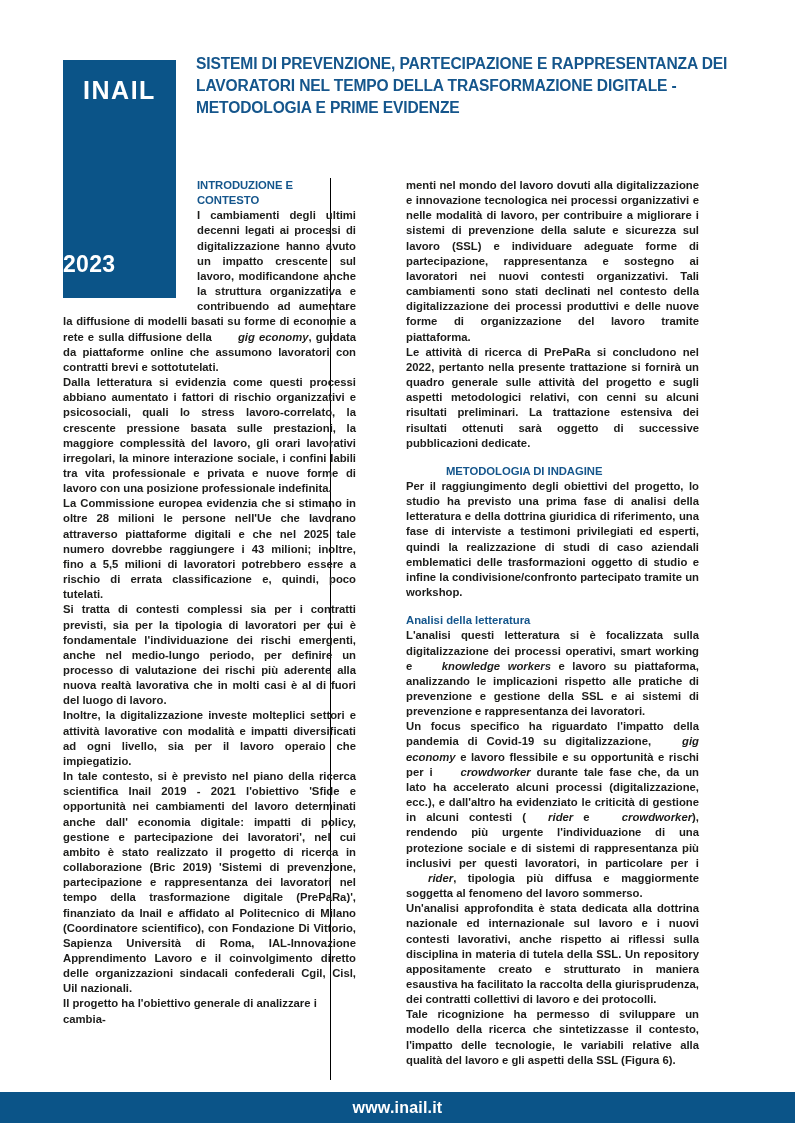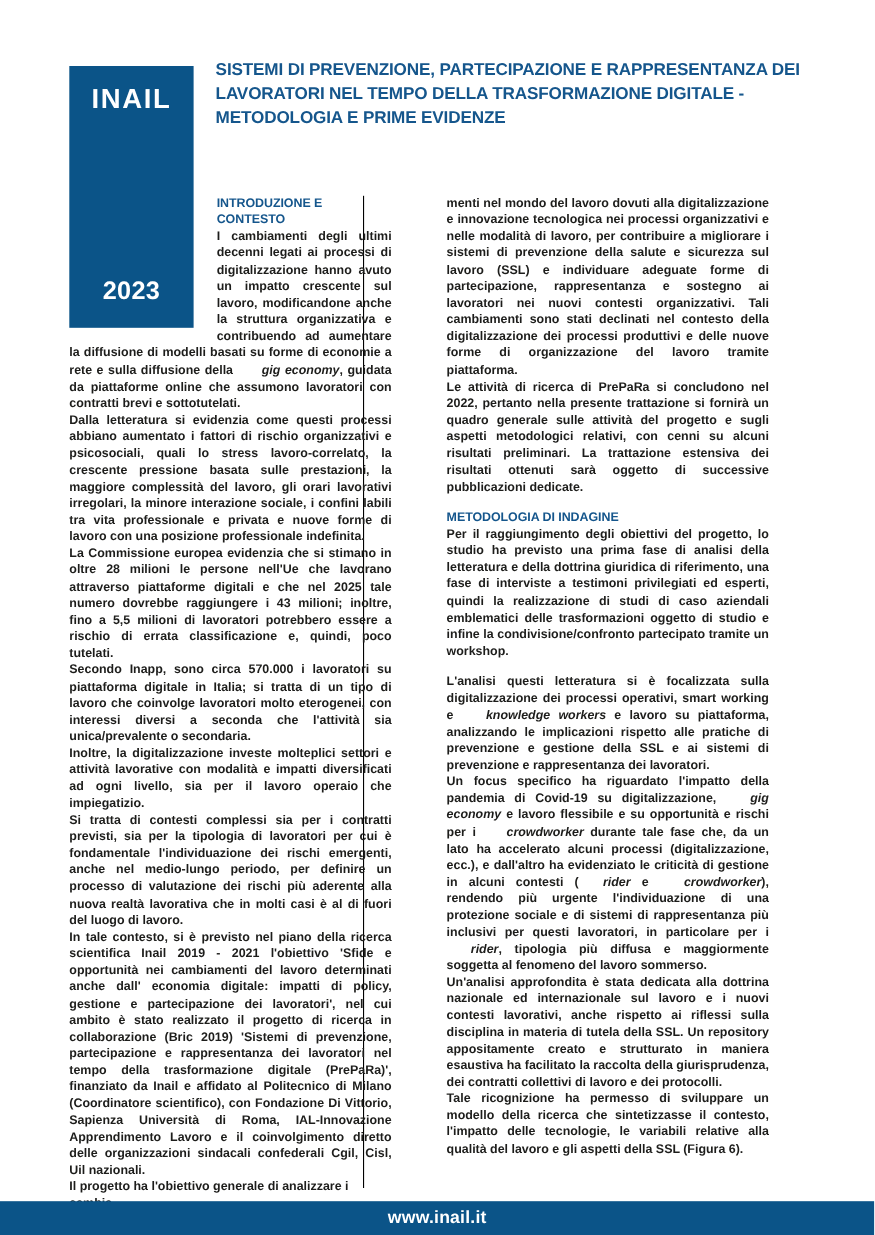--- a/index.html
+++ b/index.html
@@ -40,21 +40,20 @@
     font-weight: bold;
     font-size: 25px;
     letter-spacing: 1.5px;
     line-height: 1;
   }
   .logo-year {
     position: absolute;
     left: 0;
     bottom: 20px;
     width: 113px;
-    text-align: center;
     color: #ffffff;
     font-weight: bold;
     font-size: 23px;
     letter-spacing: 0.3px;
   }
 
   .doc-title {
     position: absolute;
     left: 196px;
     top: 53px;
@@ -107,20 +106,21 @@
   }
 
   h2.sec {
     margin: 0 0 0 0;
     color: #15568c;
     font-size: 11.3px;
     font-weight: bold;
     line-height: 15.15px;
     text-align: left;
     letter-spacing: -0.05px;
+    padding-left: 40px;
   }
   h3.subsec {
     margin: 0;
     color: #15568c;
     font-size: 11.3px;
     font-weight: bold;
     line-height: 15.15px;
     text-align: left;
   }
   p.para {
@@ -173,34 +173,34 @@
   <div class="columns">
 
     <div class="col col-left">
       <div class="lead-wrap">
         <div class="lead-float"></div>
         <h2 class="sec">INTRODUZIONE E CONTESTO</h2>
         <p class="para"><span>I cambiamenti degli ultimi decenni legati ai processi di digitalizzazione hanno avuto un impatto crescente sul lavoro, modificandone anche la struttura organizzativa e contribuendo ad aumentare la diffusione di modelli basati su forme di economie a rete e sulla diffusione della </span><em>gig economy</em><span>, guidata da piattaforme online che assumono lavoratori con contratti brevi e sottotutelati.</span></p>
       </div>
       <p class="para">Dalla letteratura si evidenzia come questi processi abbiano aumentato i fattori di rischio organizzativi e psicosociali, quali lo stress lavoro-correlato, la crescente pressione basata sulle prestazioni, la maggiore complessità del lavoro, gli orari lavorativi irregolari, la minore interazione sociale, i confini labili tra vita professionale e privata e nuove forme di lavoro con una posizione professionale indefinita.</p>
       <p class="para">La Commissione europea evidenzia che si stimano in oltre 28 milioni le persone nell'Ue che lavorano attraverso piattaforme digitali e che nel 2025 tale numero dovrebbe raggiungere i 43 milioni; inoltre, fino a 5,5 milioni di lavoratori potrebbero essere a rischio di errata classificazione e, quindi, poco tutelati.</p>
-      <p class="para">Secondo Inapp, sono circa 570.000 i lavoratori su piattaforma digitale in Italia; si tratta di un tipo di lavoro che coinvolge lavoratori molto eterogenei, con interessi diversi a seconda che l'attività sia unica/prevalente o secondaria.</p>
+      <p class="para">Si tratta di contesti complessi sia per i contratti previsti, sia per la tipologia di lavoratori per cui è fondamentale l'individuazione dei rischi emergenti, anche nel medio-lungo periodo, per definire un processo di valutazione dei rischi più aderente alla nuova realtà lavorativa che in molti casi è al di fuori del luogo di lavoro.</p>
       <p class="para">Inoltre, la digitalizzazione investe molteplici settori e attività lavorative con modalità e impatti diversificati ad ogni livello, sia per il lavoro operaio che impiegatizio.</p>
-      <p class="para">Si tratta di contesti complessi sia per i contratti previsti, sia per la tipologia di lavoratori per cui è fondamentale l'individuazione dei rischi emergenti, anche nel medio-lungo periodo, per definire un processo di valutazione dei rischi più aderente alla nuova realtà lavorativa che in molti casi è al di fuori del luogo di lavoro.</p>
       <p class="para">In tale contesto, si è previsto nel piano della ricerca scientifica Inail 2019 - 2021 l'obiettivo 'Sfide e opportunità nei cambiamenti del lavoro determinati anche dall' economia digitale: impatti di policy, gestione e partecipazione dei lavoratori', nel cui ambito è stato realizzato il progetto di ricerca in collaborazione (Bric 2019) 'Sistemi di prevenzione, partecipazione e rappresentanza dei lavoratori nel tempo della trasformazione digitale (PrePaRa)', finanziato da Inail e affidato al Politecnico di Milano (Coordinatore scientifico), con Fondazione Di Vittorio, Sapienza Università di Roma, IAL-Innovazione Apprendimento Lavoro e il coinvolgimento diretto delle organizzazioni sindacali confederali Cgil, Cisl, Uil nazionali.</p>
       <p class="para last-left">Il progetto ha l'obiettivo generale di analizzare i cambia-</p>
     </div>
 
     <div class="col col-right">
       <p class="para">menti nel mondo del lavoro dovuti alla digitalizzazione e innovazione tecnologica nei processi organizzativi e nelle modalità di lavoro, per contribuire a migliorare i sistemi di prevenzione della salute e sicurezza sul lavoro (SSL) e individuare adeguate forme di partecipazione, rappresentanza e sostegno ai lavoratori nei nuovi contesti organizzativi. Tali cambiamenti sono stati declinati nel contesto della digitalizzazione dei processi produttivi e delle nuove forme di organizzazione del lavoro tramite piattaforma.</p>
       <p class="para">Le attività di ricerca di PrePaRa si concludono nel 2022, pertanto nella presente trattazione si fornirà un quadro generale sulle attività del progetto e sugli aspetti metodologici relativi, con cenni su alcuni risultati preliminari. La trattazione estensiva dei risultati ottenuti sarà oggetto di successive pubblicazioni dedicate.</p>
       <div class="spacer"></div>
       <h2 class="sec">METODOLOGIA DI INDAGINE</h2>
       <p class="para">Per il raggiungimento degli obiettivi del progetto, lo studio ha previsto una prima fase di analisi della letteratura e della dottrina giuridica di riferimento, una fase di interviste a testimoni privilegiati ed esperti, quindi la realizzazione di studi di caso aziendali emblematici delle trasformazioni oggetto di studio e infine la condivisione/confronto partecipato tramite un workshop.</p>
       <div class="spacer"></div>
+      <h3 class="subsec">Analisi della letteratura</h3>
       <p class="para"><span>L'analisi questi letteratura si è focalizzata sulla digitalizzazione dei processi operativi, smart working e </span><em>knowledge workers</em><span> e lavoro su piattaforma, analizzando le implicazioni rispetto alle pratiche di prevenzione e gestione della SSL e ai sistemi di prevenzione e rappresentanza dei lavoratori.</span></p>
       <p class="para"><span>Un focus specifico ha riguardato l'impatto della pandemia di Covid-19 su digitalizzazione, </span><em>gig economy</em><span> e lavoro flessibile e su opportunità e rischi per i </span><em>crowdworker</em><span> durante tale fase che, da un lato ha accelerato alcuni processi (digitalizzazione, ecc.), e dall'altro ha evidenziato le criticità di gestione in alcuni contesti (</span><em>rider</em><span> e </span><em>crowdworker</em><span>), rendendo più urgente l'individuazione di una protezione sociale e di sistemi di rappresentanza più inclusivi per questi lavoratori, in particolare per i </span><em>rider</em><span>, tipologia più diffusa e maggiormente soggetta al fenomeno del lavoro sommerso.</span></p>
       <p class="para">Un'analisi approfondita è stata dedicata alla dottrina nazionale ed internazionale sul lavoro e i nuovi contesti lavorativi, anche rispetto ai riflessi sulla disciplina in materia di tutela della SSL. Un repository appositamente creato e strutturato in maniera esaustiva ha facilitato la raccolta della giurisprudenza, dei contratti collettivi di lavoro e dei protocolli.</p>
       <p class="para">Tale ricognizione ha permesso di sviluppare un modello della ricerca che sintetizzasse il contesto, l'impatto delle tecnologie, le variabili relative alla qualità del lavoro e gli aspetti della SSL (Figura 6).</p>
     </div>
   </div>
 
   <div class="footer-bar">
     <a class="footer-url" href="#">www.inail.it</a>
   </div>

